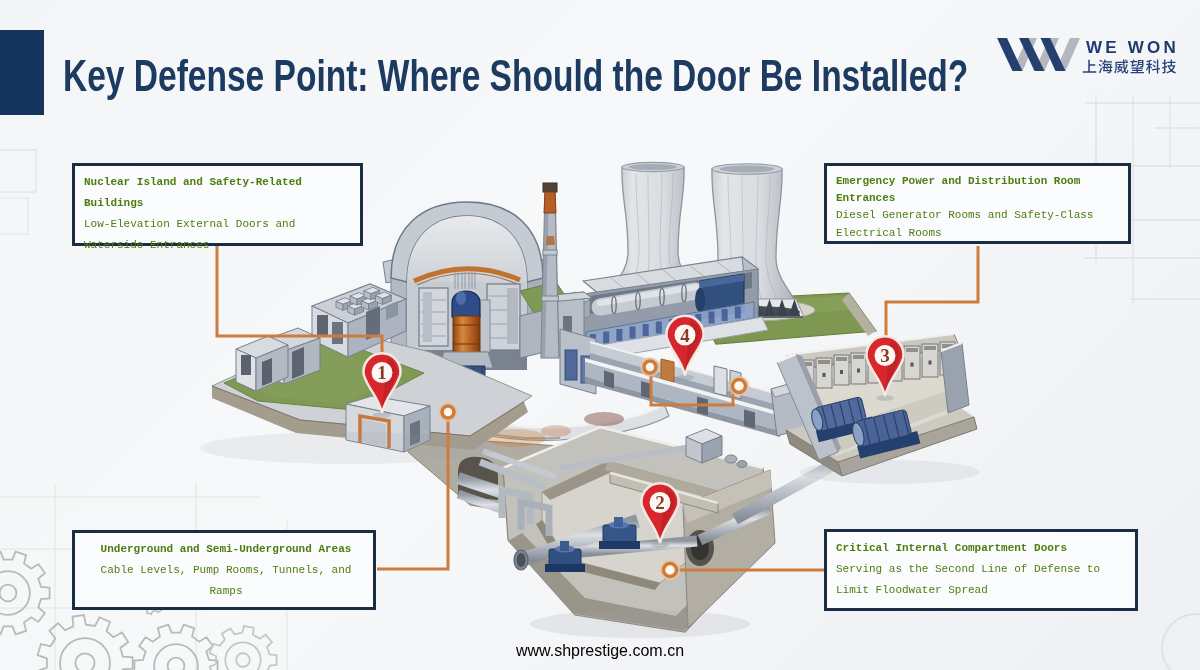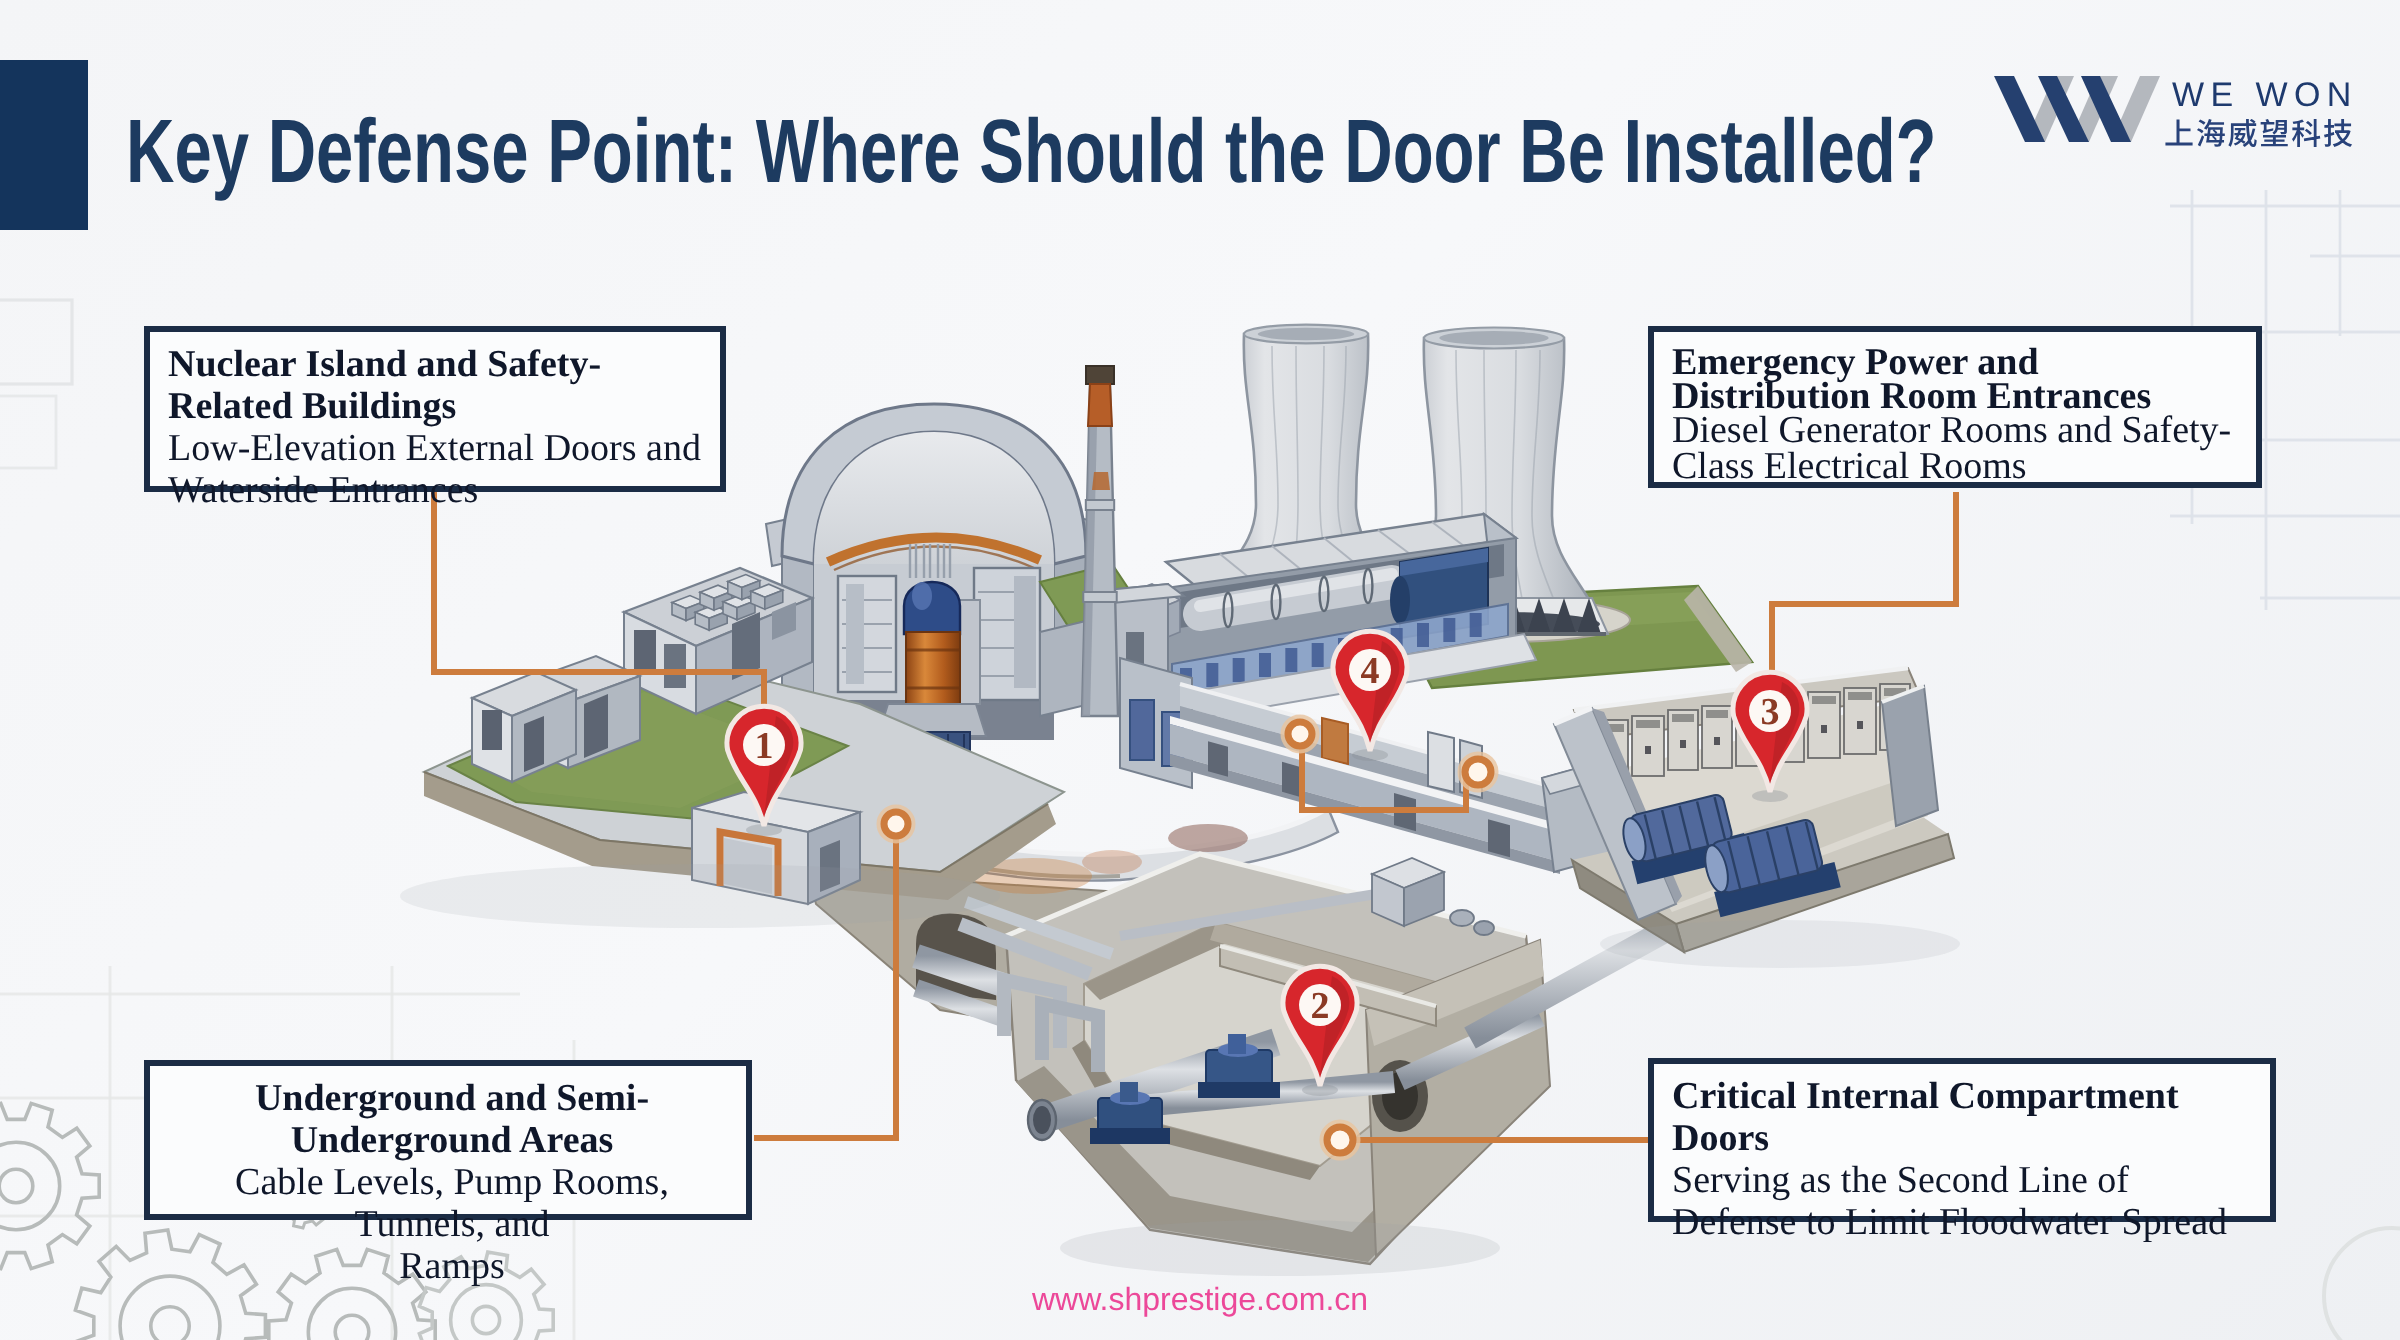--- a/index.html
+++ b/index.html
@@ -4,30 +4,30 @@
 <style>
   html,body{margin:0;padding:0;}
   body{width:1200px;height:670px;overflow:hidden;position:relative;
        font-family:"Liberation Sans", sans-serif;
        background:linear-gradient(135deg,#f4f5f7 0%,#f7f8fa 45%,#eef0f3 100%);}
   .abs{position:absolute;}
   #leftbar{left:0;top:30px;width:44px;height:85px;background:#14345c;}
   #title{left:63px;top:53px;color:#1d3b60;font-weight:bold;font-size:45px;line-height:45px;
          white-space:nowrap;transform:scaleX(0.745);transform-origin:0 50%;}
   .cbox{background:#fbfcfd;border:3px solid #1b2c45;
-        font-family:Liberation Serif, serif;color:#0f172a;
-        padding:6px 5px 0 9px;box-sizing:border-box;line-height:21px;font-size:19px;}
+        font-family:Liberation Mono, monospace;color:#4d7c0f;
+        padding:6px 5px 0 9px;box-sizing:border-box;line-height:21px;font-size:11px;}
   #box2{line-height:17.2px;padding-top:7px;}
   #box1{left:72px;top:163px;width:291px;height:83px;}
   #box2{left:824px;top:163px;width:307px;height:81px;}
   #box3{left:72px;top:530px;width:304px;height:80px;text-align:center;}
   #box4{left:824px;top:529px;width:314px;height:82px;}
-  #footer{left:0;top:642px;width:1200px;text-align:center;font-size:16px;color:#ec4899;}
+  #footer{left:0;top:642px;width:1200px;text-align:center;font-size:16px;color:#000000;}
   #logotext{left:1086px;top:38px;text-align:left;color:#1e3a6e;}
-  #logotext .en{font-weight:normal;font-size:17px;letter-spacing:3.2px;white-space:nowrap;}
+  #logotext .en{font-weight:bold;font-size:17px;letter-spacing:3.2px;white-space:nowrap;}
   svg{position:absolute;left:0;top:0;}
 </style>
 </head>
 <body>
 
 <svg id="deco" width="1200" height="670" viewBox="0 0 1200 670">
 <line x1="1096" y1="95" x2="1096" y2="262" stroke="#dde2e9" stroke-width="1.4" opacity="0.9"></line>
 <line x1="1133" y1="95" x2="1133" y2="305" stroke="#dde2e9" stroke-width="1.4" opacity="0.9"></line>
 <line x1="1170" y1="95" x2="1170" y2="168" stroke="#dde2e9" stroke-width="1.4" opacity="0.9"></line>
 <line x1="1085" y1="103" x2="1200" y2="103" stroke="#dde2e9" stroke-width="1.4" opacity="0.9"></line>

